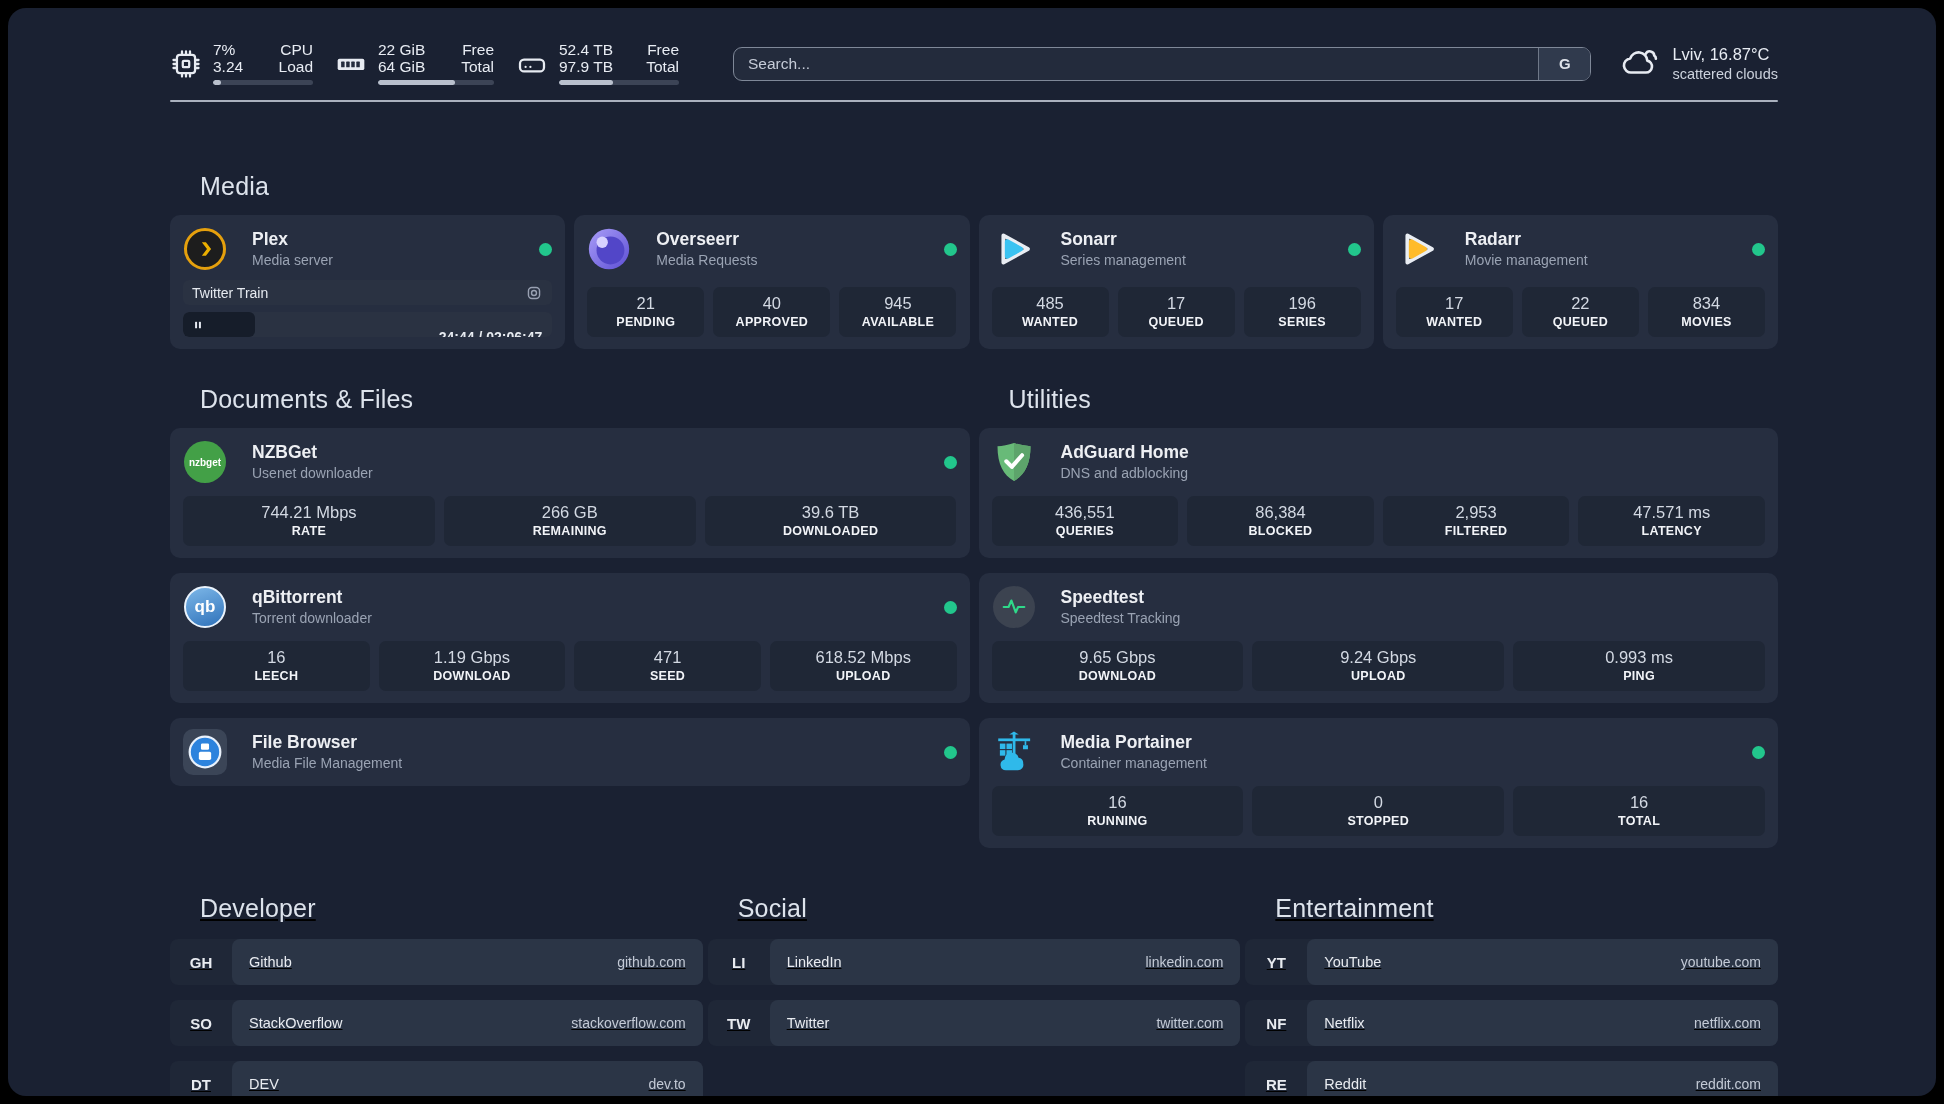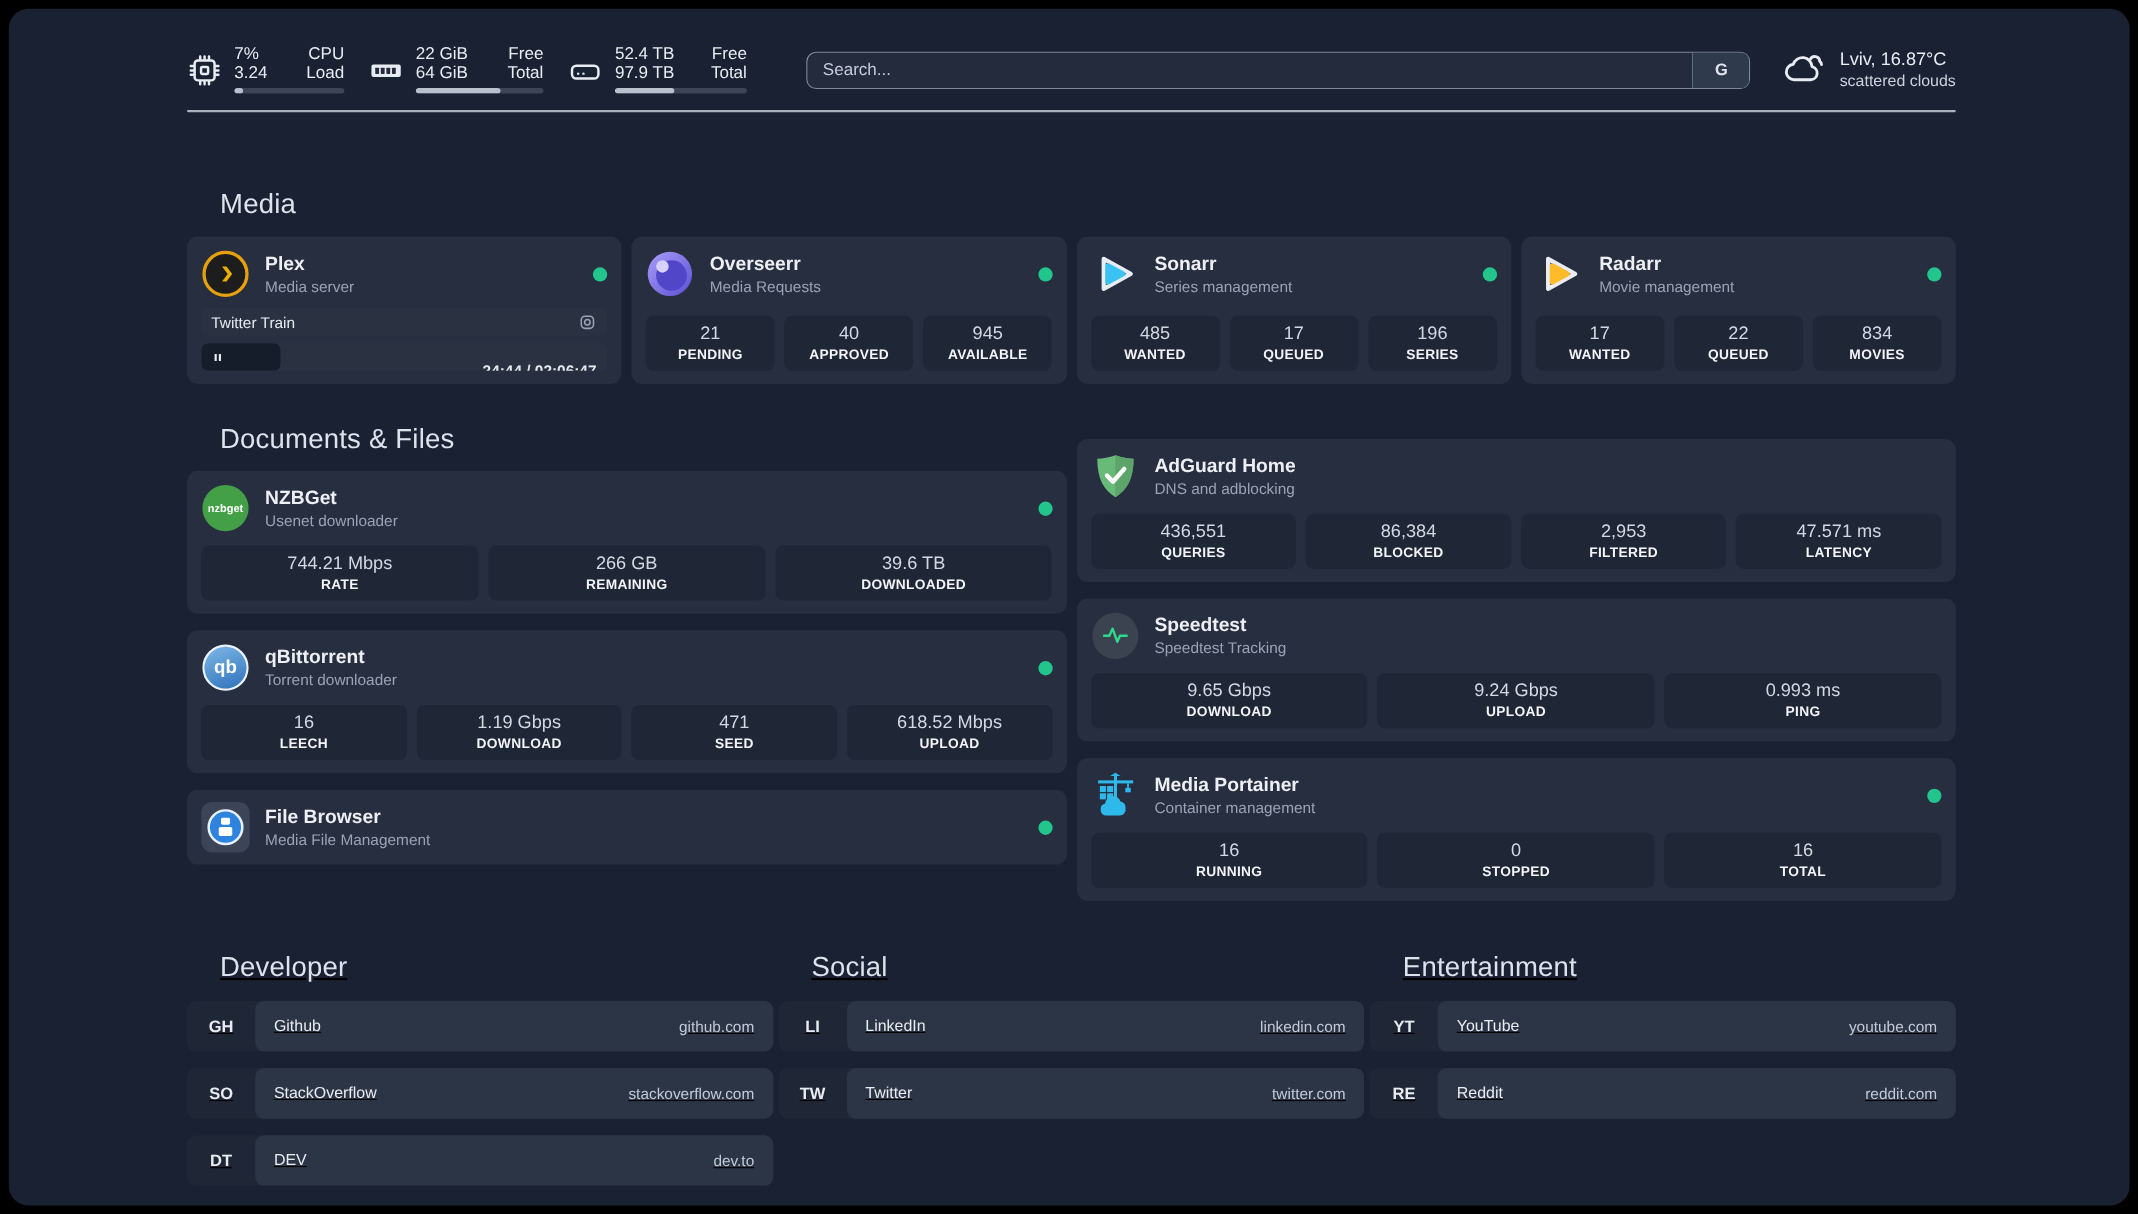--- a/index.html
+++ b/index.html
@@ -38,21 +38,21 @@
   
   main{padding:0 158px 0 162px;}
   h2{font-size:25px;font-weight:500;color:#dde3ec;letter-spacing:.2px;margin-left:30px;}
   .sec-media{margin-top:70px;}
   .media-grid{display:grid;grid-template-columns:repeat(4,1fr);gap:9px;margin-top:14px;}
   .cols2{display:grid;grid-template-columns:1fr 1fr;gap:9px;margin-top:36px;}
   .stack{display:flex;flex-direction:column;gap:15px;margin-top:14px;}
   
   .card{background:var(--card);border-radius:10px;padding:12px 13px;display:flex;flex-direction:column;cursor:pointer;}
   .card.media{min-height:129px;}
-  .card-head{display:flex;align-items:center;gap:14px;}
+  .card-head{display:flex;align-items:center;gap:25px;}
   .svc-icon{width:44px;height:44px;display:flex;align-items:center;justify-content:center;flex:none;}
   .svc-icon svg{width:44px;height:44px;}
   .circle-ico{width:42px;height:42px;border-radius:50%;display:flex;align-items:center;justify-content:center;}
   .ico-plex{background:#1d1d1d;border:3px solid #e5a00d;}
   .ico-plex svg{width:20px;height:20px;}
   .ico-nzbget{background:#43a047;color:#fff;font-size:10px;font-weight:700;}
   .ico-qb{background:linear-gradient(160deg,#7db7e8,#2f72ba);border:2px solid #eaf3fc;color:#fff;font-size:17px;font-weight:700;}
   .ico-speedtest{background:#3c4350;}
   .ico-speedtest svg{width:26px;height:26px;}
   .fb-wrap{width:46px;height:46px;border-radius:10px;background:#3b4557;display:flex;align-items:center;justify-content:center;}
@@ -398,20 +398,21 @@
                 <div class="svc-text">
                   <div class="svc-name">File Browser</div>
                   <div class="svc-desc">Media File Management</div>
                 </div>
                 <span class="dot"></span>
               </div>
             </div>
           </div>
       </section>
       <section>
+        <h2>Utilities</h2>
         <div class="stack" id="utilities-cards">
             <div class="card">
               <div class="card-head">
                 <span class="svc-icon">
                   <svg viewBox="0 0 24 24">
                     <path d="M12 1.6c3.1 1.1 6.4 1.75 9 1.75 0 10-3.3 15.6-9 19.05C6.3 18.95 3 13.35 3 3.35c2.6 0 5.9-.65 9-1.75Z" fill="#68ba78"></path>
                     <path d="M12 1.6c3.1 1.1 6.4 1.75 9 1.75 0 10-3.3 15.6-9 19.05V1.6Z" fill="#5da46b"></path>
                     <path d="M7.8 11.6l3 3.1 5.6-6.4" fill="none" stroke="#fff" stroke-width="2.2" stroke-linecap="round" stroke-linejoin="round"></path>
                   </svg>
                 </span>
@@ -559,20 +560,27 @@
           <h2>Entertainment</h2>
           <div class="bm-rows">
             <div class="bm-row">
               <span class="bm-abbr">YT</span>
               <div class="bm-inner">
                 <span class="bm-name">YouTube</span>
                 <span class="bm-url">youtube.com</span>
               </div>
             </div>
             <div class="bm-row">
+              <span class="bm-abbr">NF</span>
+              <div class="bm-inner">
+                <span class="bm-name">Netflix</span>
+                <span class="bm-url">netflix.com</span>
+              </div>
+            </div>
+            <div class="bm-row">
               <span class="bm-abbr">RE</span>
               <div class="bm-inner">
                 <span class="bm-name">Reddit</span>
                 <span class="bm-url">reddit.com</span>
               </div>
             </div>
           </div>
         </section>
       </div>
   </main>

